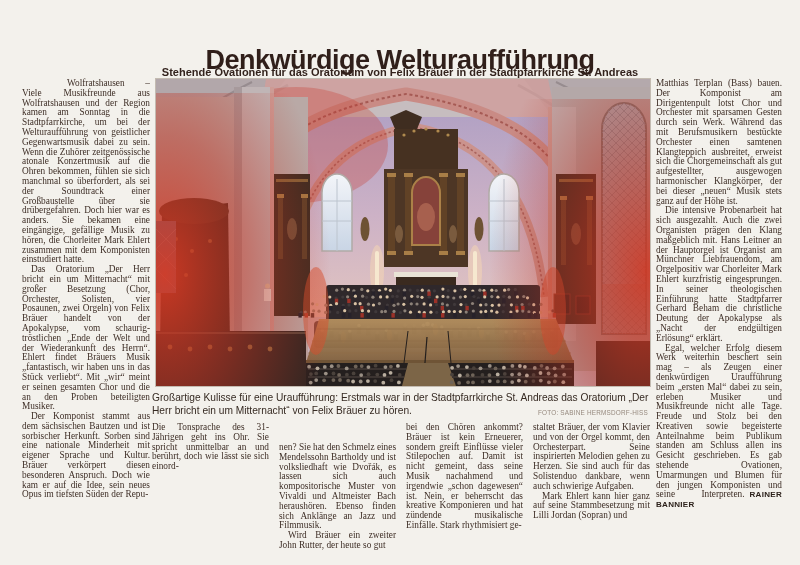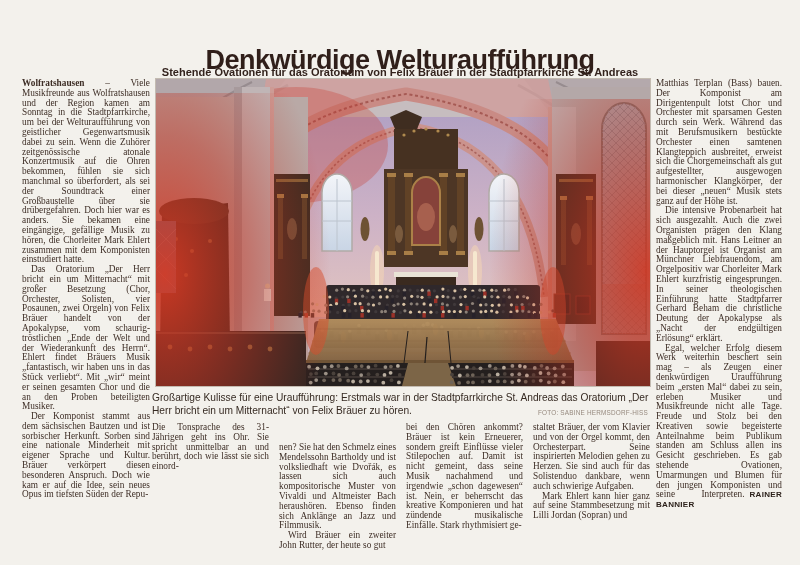--- a/index.html
+++ b/index.html
@@ -12,21 +12,21 @@
         font-family:"Liberation Sans",sans-serif;font-weight:bold;font-size:11px;color:#33231d;}
   .textcol{position:absolute;font-size:9.3px;line-height:9.8px;text-align:justify;
         hyphens:auto;-webkit-hyphens:auto;overflow-wrap:break-word;}
   .textcol p{margin:0;text-indent:9px;}
   .textcol p:first-child{text-indent:0;}
   .pwrap p:first-child{text-indent:0;}
   .col1{left:22px;top:79px;width:128px;height:460px;}
   .rightcol{left:656px;top:79px;width:126px;height:474px;}
   .bcol{top:423px;width:117px;height:134px;}
   .bcol1{left:152px;} .bcol2{left:279px;margin-top:20px;} .bcol3{left:406px;} .bcol4{left:533px;}
-  .dateline{font-weight:bold;}
+  .dateline{font-weight:normal;margin-left:45px;}
   .author{font-family:"Liberation Sans",sans-serif;font-weight:bold;font-size:8px;
         letter-spacing:0.3px;padding-left:5px;color:#2c211b;}
   .photo{position:absolute;left:156px;top:79px;width:494px;height:307px;
         background:#c9bcc8;outline:1px solid #c3bbb1;}
   .caption{position:absolute;left:152px;top:391px;width:498px;
         font-family:"Liberation Sans",sans-serif;font-size:10.2px;line-height:13px;
         color:#362a22;text-align:left;}
   .caption b{font-weight:normal;}
   .credit{position:absolute;right:2px;top:15px;font-size:6.4px;letter-spacing:0.2px;
         color:#96897e;font-family:"Liberation Sans",sans-serif;}

